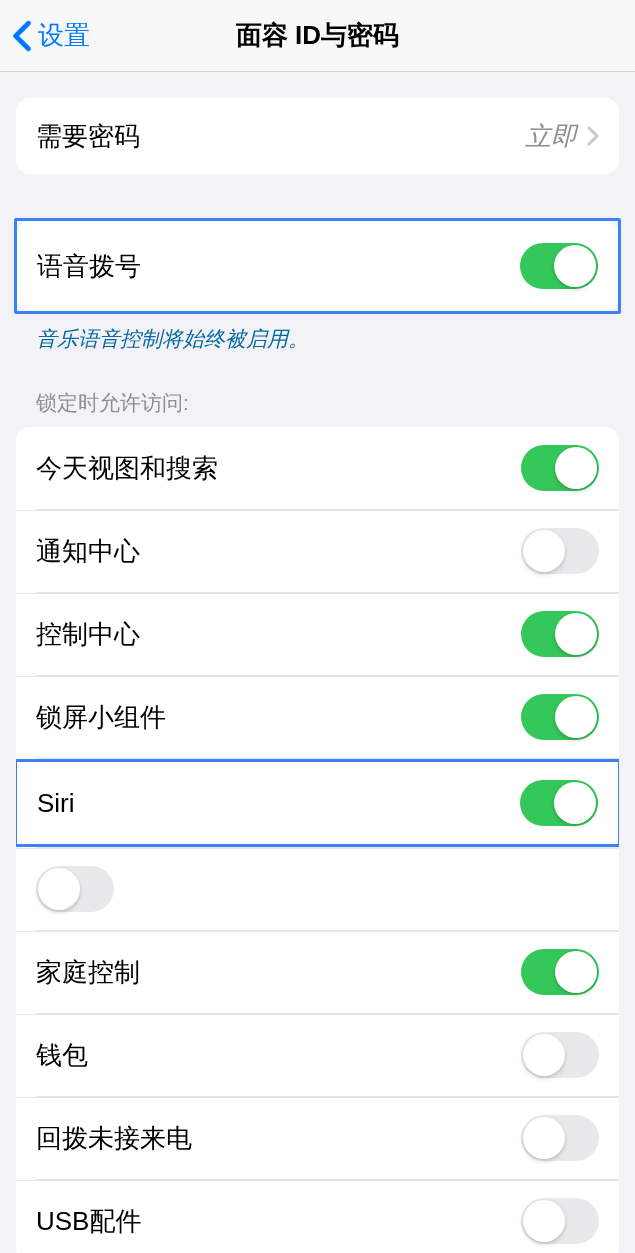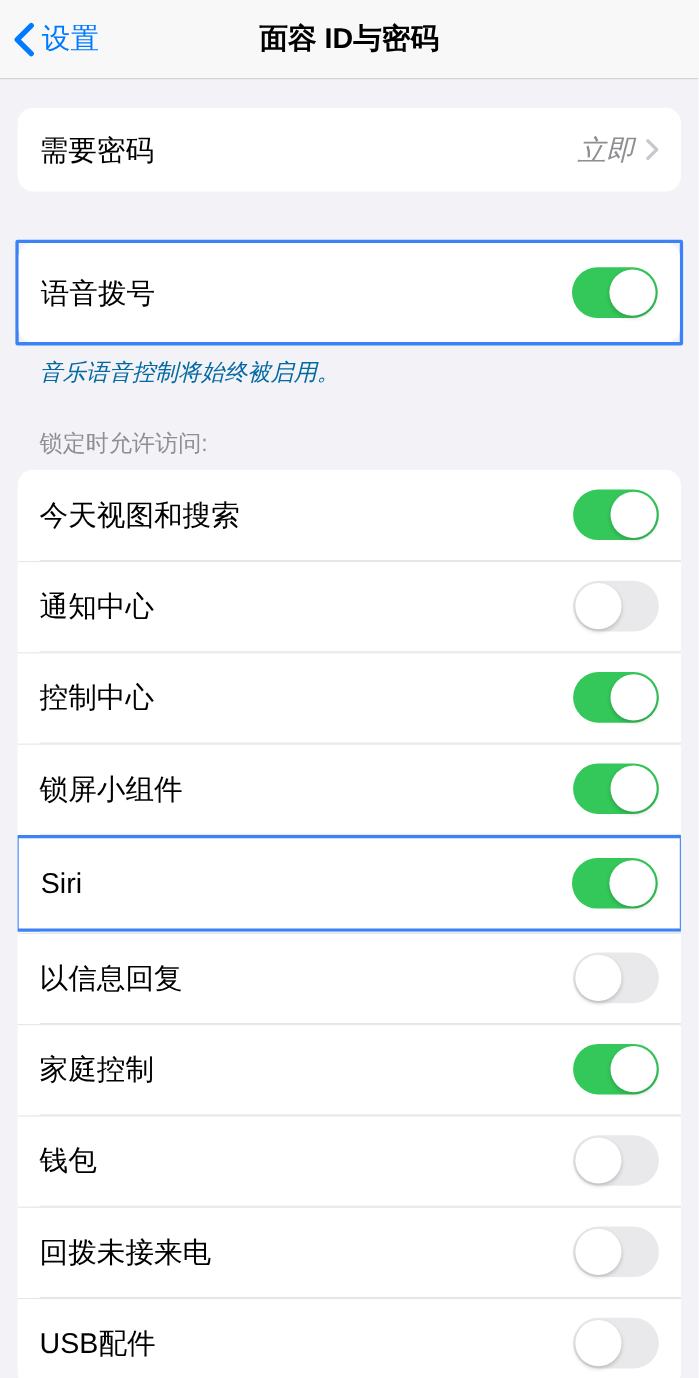--- a/index.html
+++ b/index.html
@@ -222,21 +222,20 @@
         <div class="highlight-box" style="margin: 0px -2px;">
           <div class="row">
             <span class="row-label">Siri</span>
             <div class="toggle on">
               <div class="toggle-knob"></div>
             </div>
           </div>
         </div>
         <div class="separator-line"></div>
         <div class="row">
-          <span class="row-label">以信息回复</span>
           <div class="toggle off">
             <div class="toggle-knob"></div>
           </div>
         </div>
         <div class="separator-line"></div>
         <div class="row">
           <span class="row-label">家庭控制</span>
           <div class="toggle on">
             <div class="toggle-knob"></div>
           </div>

